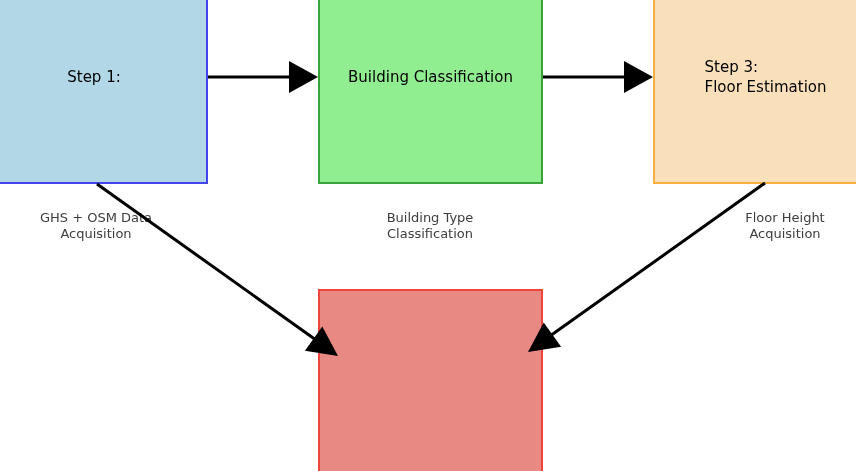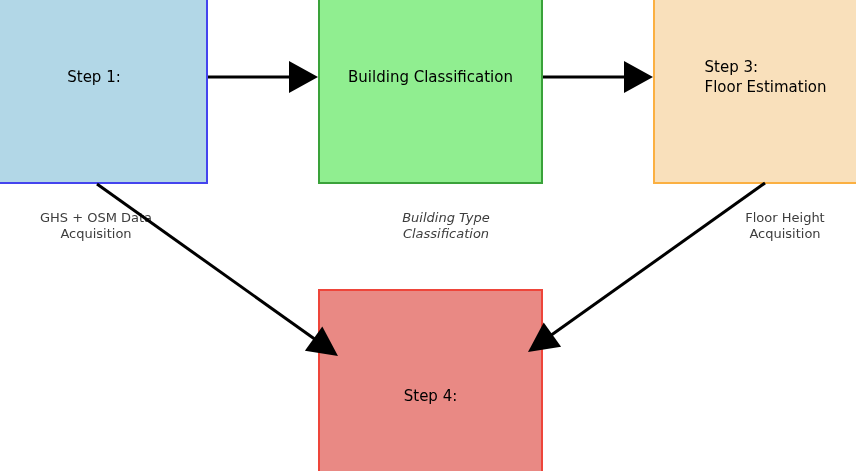--- a/index.html
+++ b/index.html
@@ -33,21 +33,21 @@
     position: absolute;
     top: 210px;
     transform: translateX(-50%);
     text-align: center;
     font-size: 13px;
     line-height: 16px;
     color: #3d3d3d;
     white-space: nowrap;
   }
   #cap1 { left: 96px; }
-  #cap2 { left: 446px; font-style: italic; }
+  #cap2 { left: 430px; }
   #cap3 { left: 785px; }
   .arrows {
     position: absolute;
     left: 0; top: 0;
     width: 856px; height: 471px;
     pointer-events: none;
   }
   .arrow line { stroke: #000000; stroke-width: 3; }
   .arrow polygon { fill: #000000; stroke: none; }
 </style>
@@ -70,21 +70,20 @@
 
   <div class="box" id="box3" style="background: rgb(249, 224, 187); border-color: rgb(251, 176, 66);">
     <div class="label">
       <div>Step 3:</div>
       <div>Floor Estimation</div>
     </div>
   </div>
 
   <div class="box" id="box4" style="background: rgb(233, 137, 132); border-color: rgb(238, 69, 58);">
     <div class="label">
-      <div>Step 4:</div>
     </div>
   </div>
 
   <div class="caption" id="cap1">
     <div>GHS + OSM Data</div>
     <div>Acquisition</div>
   </div>
 
   <div class="caption" id="cap2">
     <div>Building Type</div>

